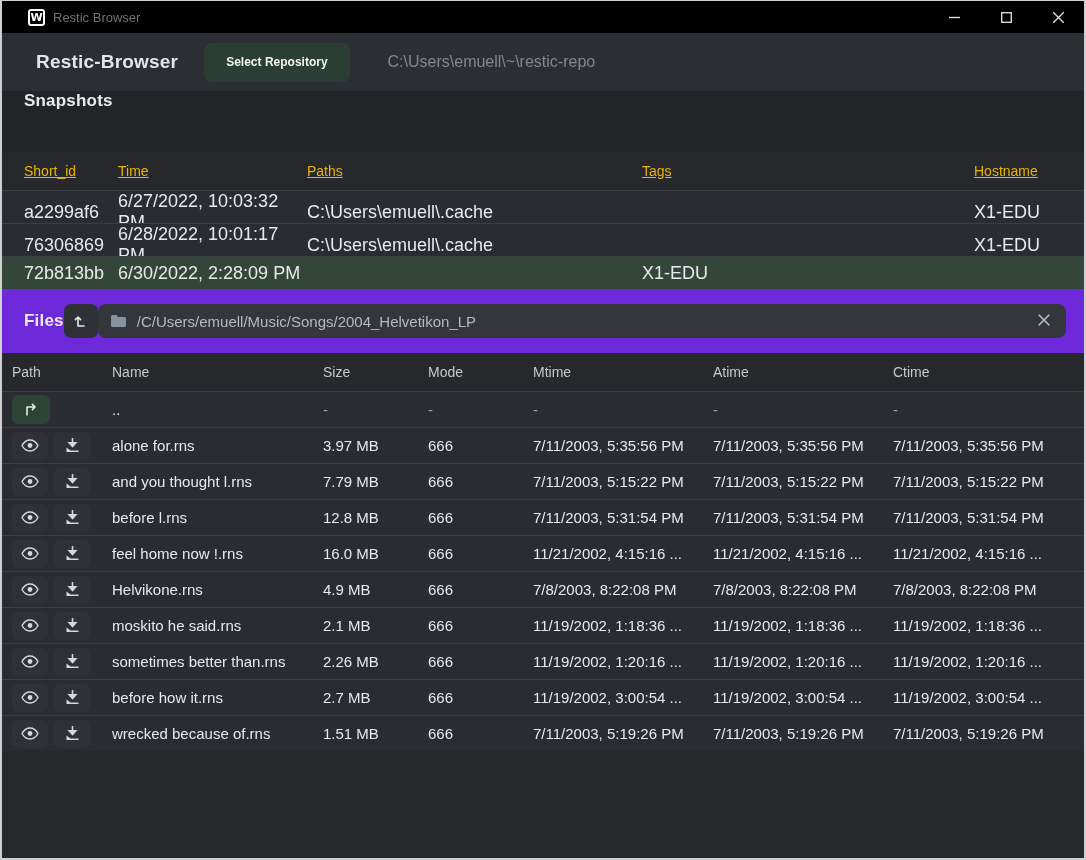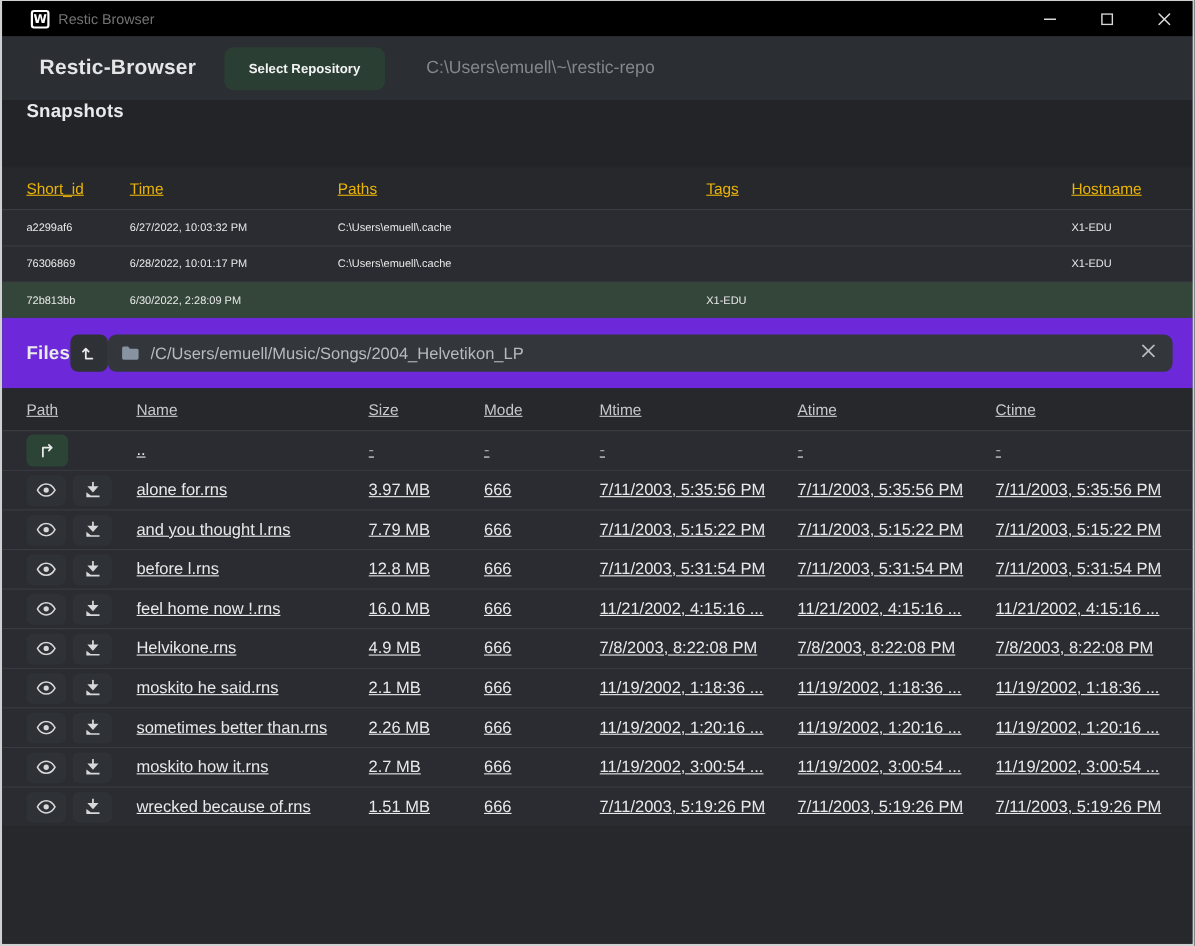--- a/index.html
+++ b/index.html
@@ -60,21 +60,21 @@
     display: grid;
     grid-template-columns: 94px 189px 335px 332px 1fr;
     align-items: center; padding: 0 22px;
   }
   .snap-header {
     height: 38px; background: #26282c;
     color: #eab308; font-size: 14px; text-decoration: underline;
   }
   .snap-row {
     height: 33px; background: #2a2c31;
-    color: #e8e9ea; font-size: 10px;
+    color: #e8e9ea; font-size: 18px;
     border-top: 1px solid #3a3d42;
     cursor: default;
   }
   .snap-row.selected { background: #344639; }
   .snap-row:first-of-type { border-top: none; }
 
   
   .files-band {
     height: 64px; background: #6d28d9;
     display: flex; align-items: center; padding: 0 18px 0 22px; 
@@ -93,21 +93,21 @@
   .clear-btn {
     flex: 0 0 auto; background: none; border: none; color: #b7babd;
     font-size: 16px; cursor: pointer; padding: 2px 4px; line-height: 1;
     font-family: inherit;
   }
 
   
   .files-header, .file-row {
     display: grid;
     grid-template-columns: 100px 211px 105px 105px 180px 180px 1fr;
-    align-items: center; padding: 0 22px; text-decoration: underline;
+    align-items: center; padding: 0 10px;
   }
   .files-header {
     height: 38px; background: #26282c;
     color: #c6c8cb; font-size: 14px;
   }
   .file-row {
     height: 36px; background: #2a2c31;
     color: #e8e9ea; font-size: 15px;
     border-top: 1px solid #3a3d42;
   }
@@ -404,21 +404,21 @@
             <circle cx="9" cy="6.5" r="2.4" fill="#d7d8d9"></circle>
           </svg>
         </button>
         <button class="icon-btn">
           <svg width="15" height="15" viewBox="0 0 15 15">
             <path d="M7.5 0.5 V6 M7.5 8.5 L4.2 4.8 H10.8 Z M7.5 8.5 L4.2 4.8 H10.8 Z" fill="#d7d8d9" stroke="#d7d8d9" stroke-width="1.6" stroke-linecap="round"></path>
             <path d="M1.5 9.5 L5.5 12.5 H13.5 V14 H1.5 Z" fill="#d7d8d9"></path>
           </svg>
         </button>
       </div>
-      <div class="file-cell">moskito how it.rns</div>
+      <div class="file-cell">before how it.rns</div>
       <div class="file-cell">2.7 MB</div>
       <div class="file-cell">666</div>
       <div class="file-cell">11/19/2002, 3:00:54 ...</div>
       <div class="file-cell">11/19/2002, 3:00:54 ...</div>
       <div class="file-cell">11/19/2002, 3:00:54 ...</div>
     </div>
   <div class="file-row">
       <div class="row-actions">
         <button class="icon-btn">
           <svg width="18" height="13" viewBox="0 0 18 13">

